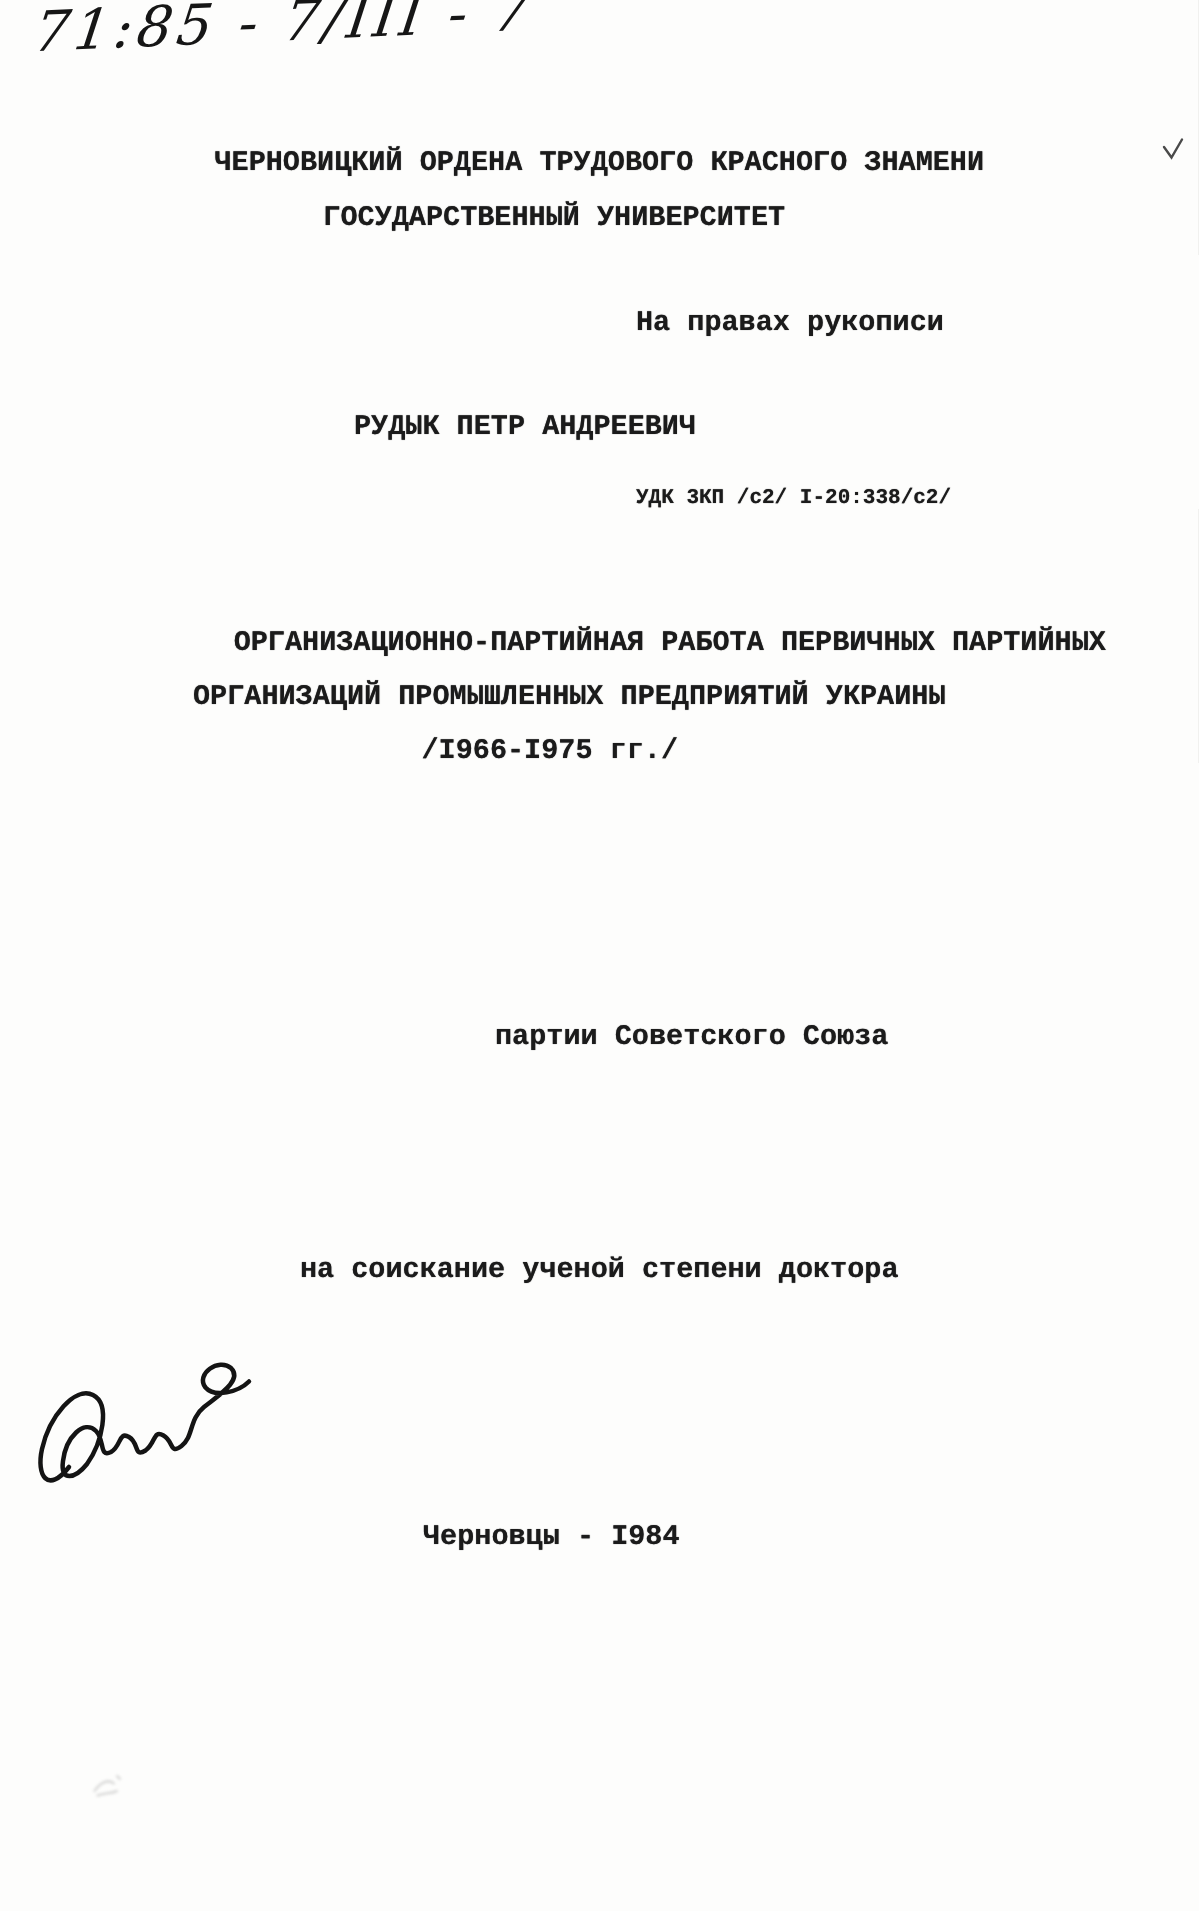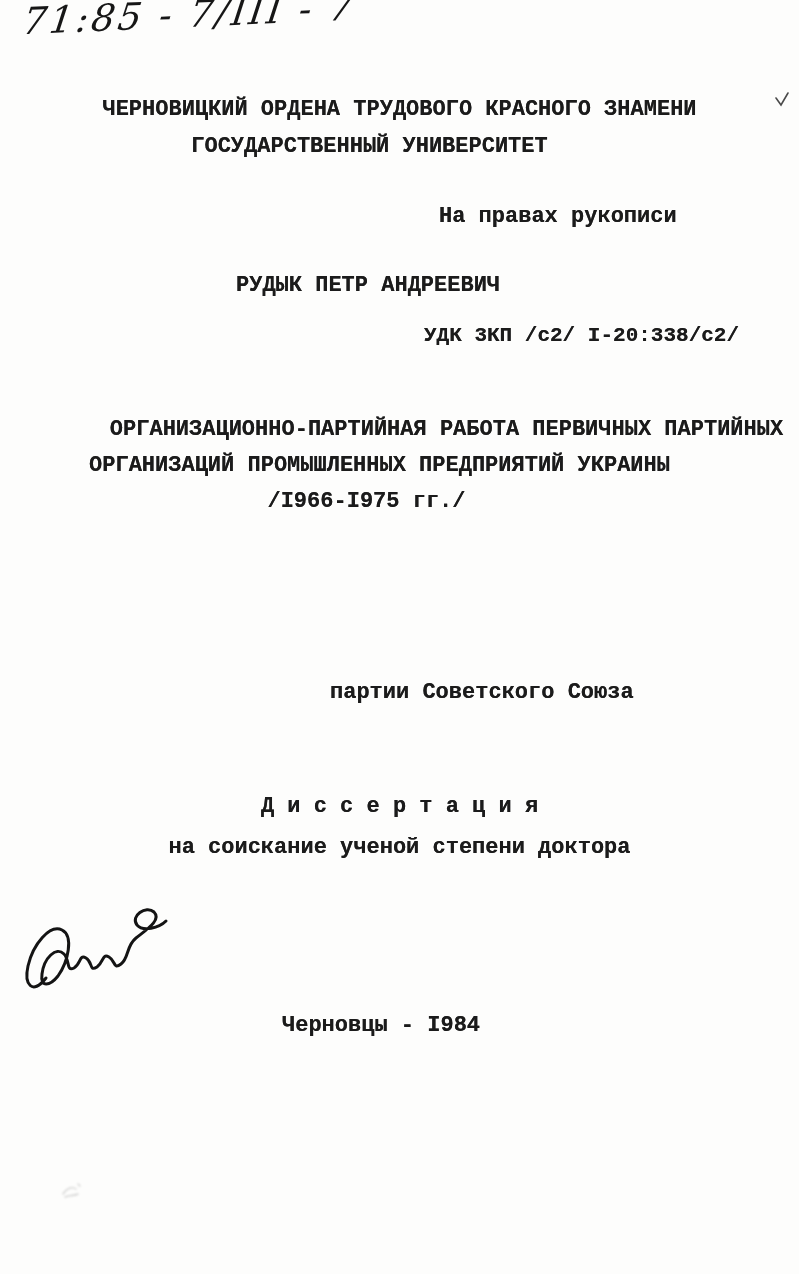--- a/index.html
+++ b/index.html
@@ -9,21 +9,21 @@
     height: 1274px;
     margin: 0 auto;
     background: #fdfdfc;
     overflow: hidden;
     font-family: "Liberation Mono", "DejaVu Sans Mono", monospace;
     color: #1b1b1b;
   }
   .line {
     position: absolute;
     white-space: pre;
-    font-size: 22px;
+    font-size: 19px;
     font-weight: 700;
     letter-spacing: 0px;
     text-shadow: 0 0 0.6px rgba(20,20,20,0.8);
   }
   .centered {
     left: 0;
     width: 100%;
     text-align: center;
   }
   .handwritten {
@@ -33,21 +33,21 @@
     font-family: "DejaVu Serif", serif;
     font-style: italic;
     font-size: 37px;
     font-weight: 400;
     color: #161616;
     transform: rotate(-2.5deg) skewX(-10deg);
     transform-origin: left top;
     letter-spacing: 3px;
     white-space: pre;
   }
-  .udc { font-size: 21px; }
+  .udc { font-size: 14px; }
   .sig-svg { position: absolute; left: 16px; top: 896px; }
   .tick-svg { position: absolute; left: 772px; top: 90px; }
   .smudge {
     position: absolute;
     left: 60px;
     top: 1180px;
     width: 26px;
     height: 20px;
     opacity: 0.25;
     filter: blur(1px);
@@ -60,33 +60,32 @@
 
   <div class="handwritten">71:85 - 7/III - 7</div>
 
   <svg class="tick-svg" width="20" height="22" viewBox="0 0 20 22">
     <path d="M4 8 L9 15 L16 3" stroke="#2a2a2a" stroke-width="1.6" fill="none" stroke-linecap="round" opacity="0.85"></path>
   </svg>
 
   <div class="line centered" style="top:97px;">ЧЕРНОВИЦКИЙ ОРДЕНА ТРУДОВОГО КРАСНОГО ЗНАМЕНИ</div>
   <div class="line centered" style="top:134px; transform: translateX(-30px);">ГОСУДАРСТВЕННЫЙ УНИВЕРСИТЕТ</div>
 
-  <div class="line" style="left:424px; top:204px;margin-left:15px;">На правах рукописи</div>
+  <div class="line" style="left:424px; top:204px;">На правах рукописи</div>
 
   <div class="line" style="left:236px; top:273px;">РУДЫК ПЕТР АНДРЕЕВИЧ</div>
 
   <div class="line udc" style="left:424px; top:324px;">УДК 3КП /с2/ I-20:338/с2/</div>
 
   <div class="line centered" style="top:417px;margin-left:47px;">ОРГАНИЗАЦИОННО-ПАРТИЙНАЯ РАБОТА ПЕРВИЧНЫХ ПАРТИЙНЫХ</div>
   <div class="line centered" style="top:453px; transform: translateX(-20px);">ОРГАНИЗАЦИЙ ПРОМЫШЛЕННЫХ ПРЕДПРИЯТИЙ УКРАИНЫ</div>
   <div class="line centered" style="top:489px; transform: translateX(-33px);">/I966-I975 гг./</div>
 
   <div class="line" style="left:330px; top:644px;margin-top:36px;">партии Советского Союза</div>
 
-  <div class="line centered" style="top:794px;">Д и с с е р т а ц и я</div>
   <div class="line centered" style="top:835px;">на соискание ученой степени доктора</div>
 
   <svg class="sig-svg" width="160" height="112" viewBox="0 0 160 112">
     <path d="M30 82 C 16 100 8 88 12 70 C 17 48 34 28 46 34 C 58 40 52 66 42 80 C 34 90 24 92 26 78 C 28 62 40 50 48 58 C 54 64 50 76 58 72 C 65 68 63 58 70 62 C 77 66 73 76 81 71 C 88 66 86 57 93 61 C 100 65 97 74 105 68 C 113 62 110 50 120 42 C 130 34 146 24 138 16 C 130 9 114 20 121 29 C 127 36 143 32 150 25" stroke="#141414" stroke-width="3" fill="none" stroke-linecap="round" stroke-linejoin="round"></path>
   </svg>
 
   <div class="line" style="left:282px; top:1013px;">Черновцы - I984</div>
 
   <svg class="smudge" width="26" height="20" viewBox="0 0 26 20">
     <path d="M3 14 C 7 8 12 6 16 9 M18 4 L20 6 M5 17 C 10 15 14 16 18 14" stroke="#555" stroke-width="1.4" fill="none" stroke-linecap="round"></path>

